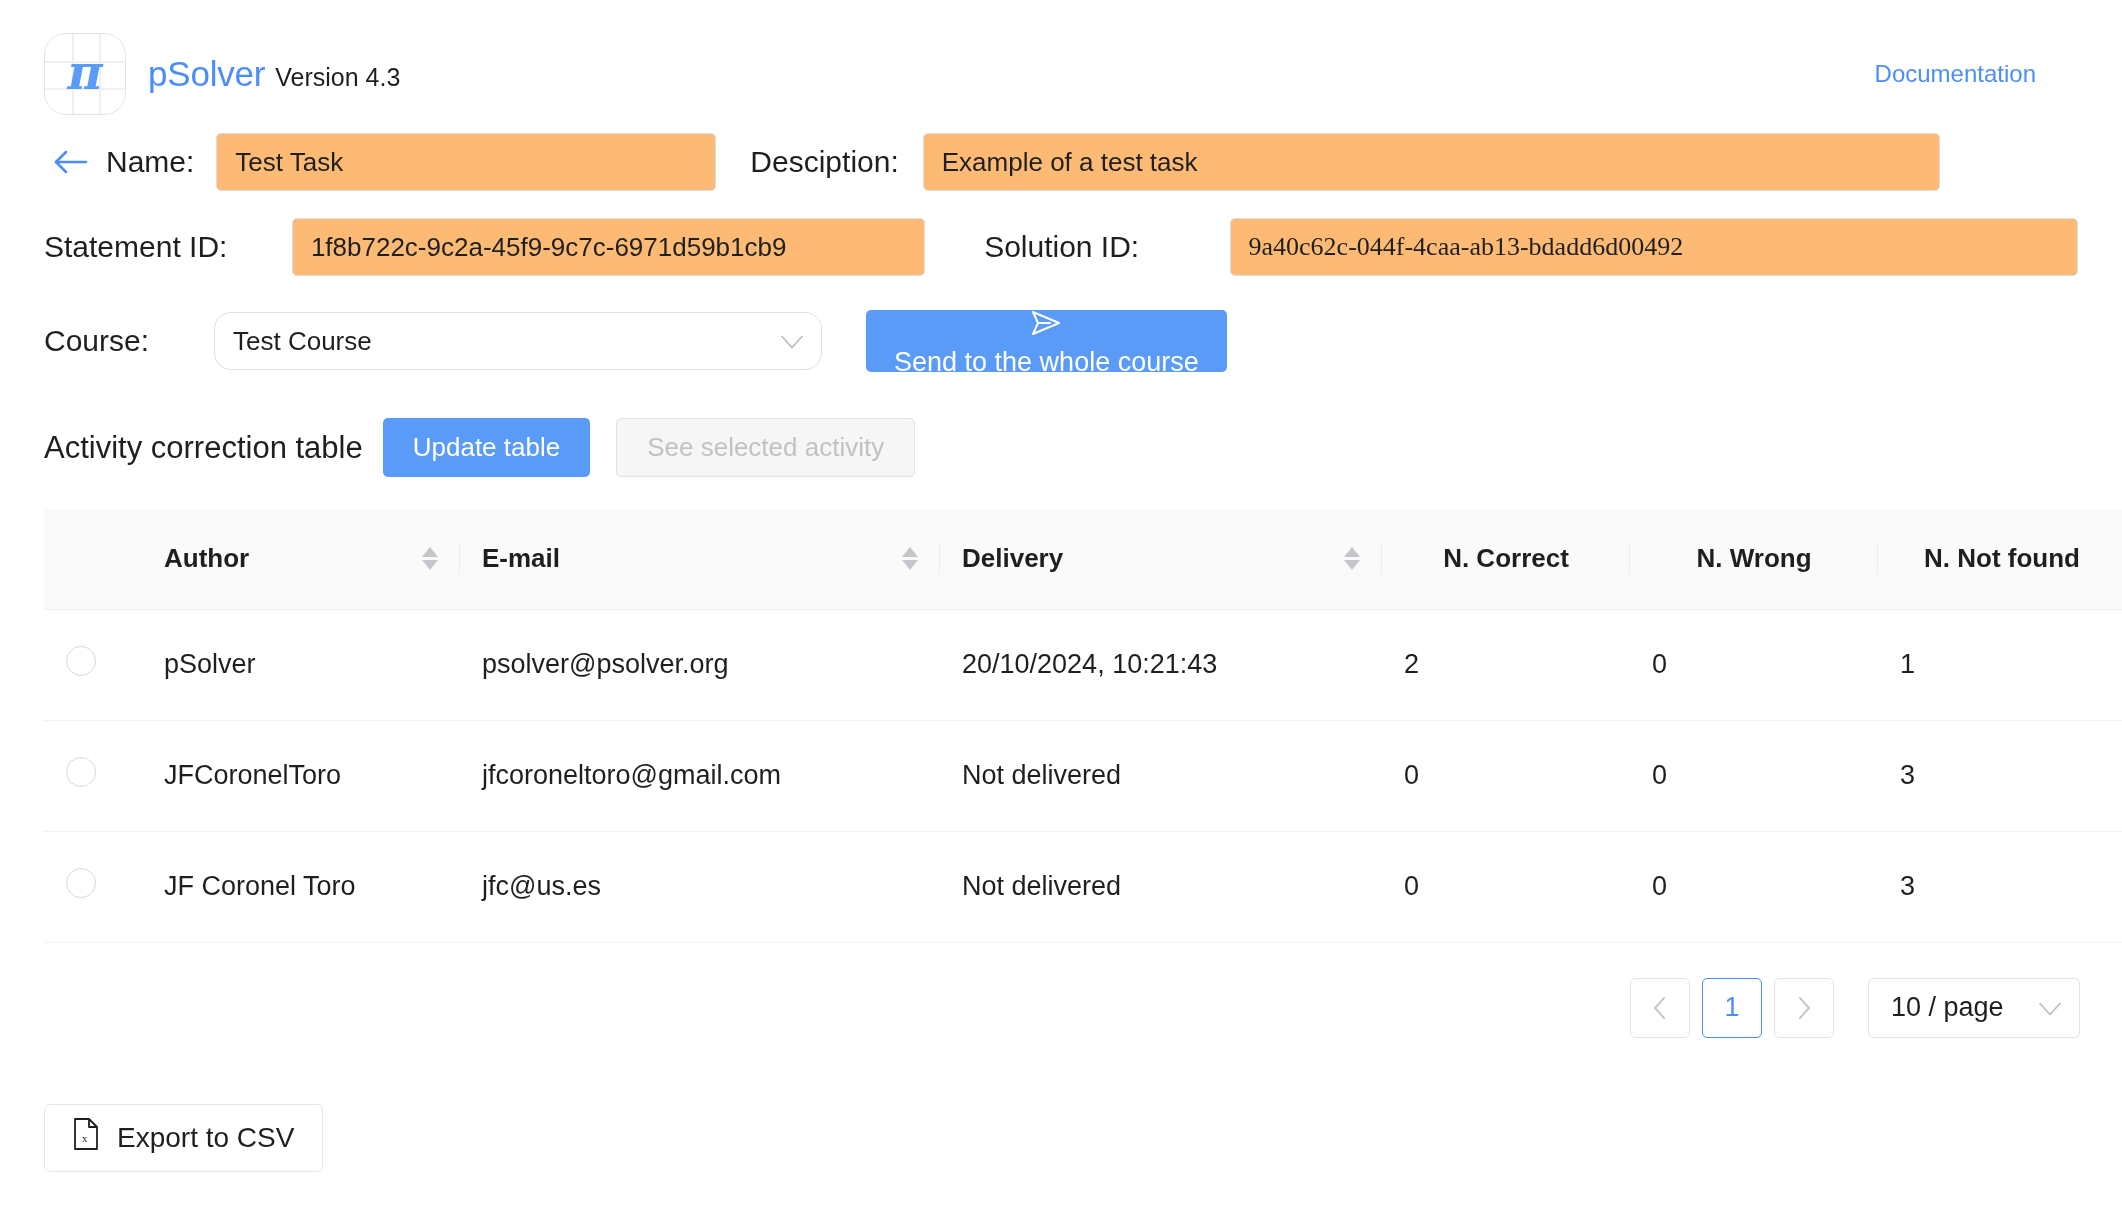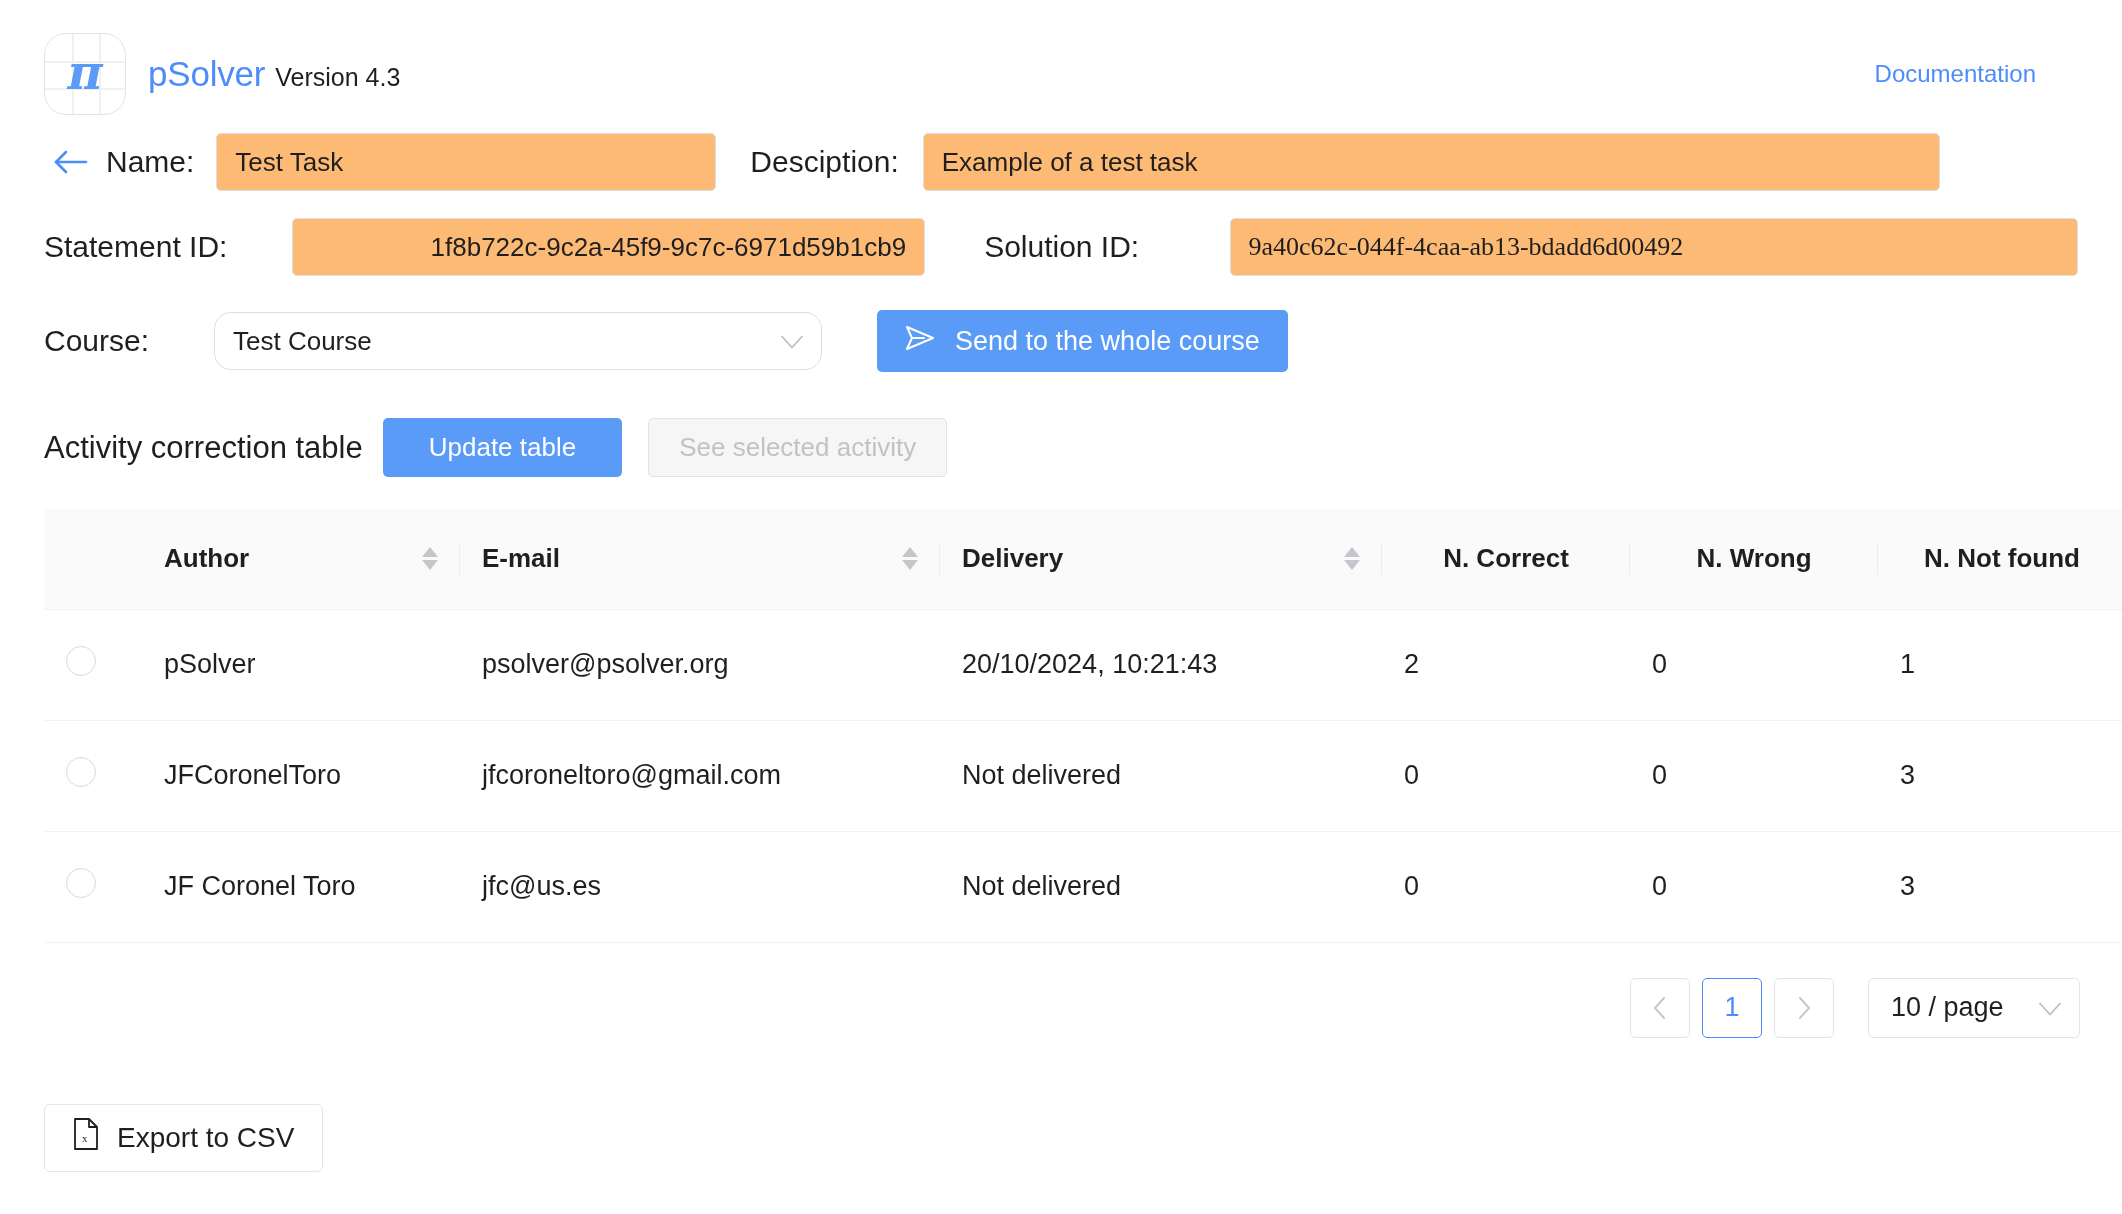--- a/index.html
+++ b/index.html
@@ -106,21 +106,21 @@
   
   .row-name { height: 68px; }
   .name-label { margin-left: 0px; margin-right: 22px; }
   .name-input { width: 500px; }
   .desc-label { margin-left: 34px; margin-right: 24px; }
   .desc-input { width: 1017px; }
 
   
   .row-ids { margin-top: 22px; gap: 26px; }
   .stmt-label { width: 268px; }
-  .stmt-input { width: 757px; text-align: right; }
+  .stmt-input { width: 757px; }
   .sol-label { margin-left: 33px; width: 265px; }
   .sol-input { width: 1017px; font-family: Liberation Serif, serif; }
 
   
   .row-course { margin-top: 34px; }
   .course-label { width: 170px; }
   .select-box {
     position: relative;
     width: 608px; height: 58px;
     border: 1.5px solid #dededf;
@@ -131,51 +131,52 @@
     font-size: 26px;
     color: #1f1f1f;
     cursor: pointer;
   }
   .select-box .chev {
     position: absolute; right: 18px; top: 50%;
     transform: translateY(-50%);
     color: #bfbfbf;
   }
   .send-btn {
-    margin-left: 55px;
+    margin-left: 44px;
     height: 62px;
     background: #5b9bf8;
     color: #fff;
     border: none;
     border-radius: 5px;
     font-family: "Liberation Sans", sans-serif;
     font-size: 27px;
-    display: flex; align-items: center; gap: 20px;
+    display: flex; align-items: center; gap: 4px;
     padding: 0 28px;
     cursor: pointer;
+    flex-direction: column;
   }
 
   
   .table-title-row {
     display: flex; align-items: center;
     margin-top: 46px;
     gap: 12px;
   }
   .table-title {
     font-size: 31px;
     color: #1f1f1f;
     margin-right: 8px;
   }
   .btn-update {
     background: #5b9bf8;
     color: #fff;
     border: none;
     border-radius: 5px;
     height: 59px;
-    padding: 0 46px;
+    padding: 0 30px;
     font-family: "Liberation Sans", sans-serif;
     font-size: 26px;
     cursor: pointer;
   }
   .btn-disabled {
     background: #f6f6f6;
     color: #c2c2c2;
     border: 1.5px solid #e2e2e2;
     border-radius: 5px;
     height: 59px;

